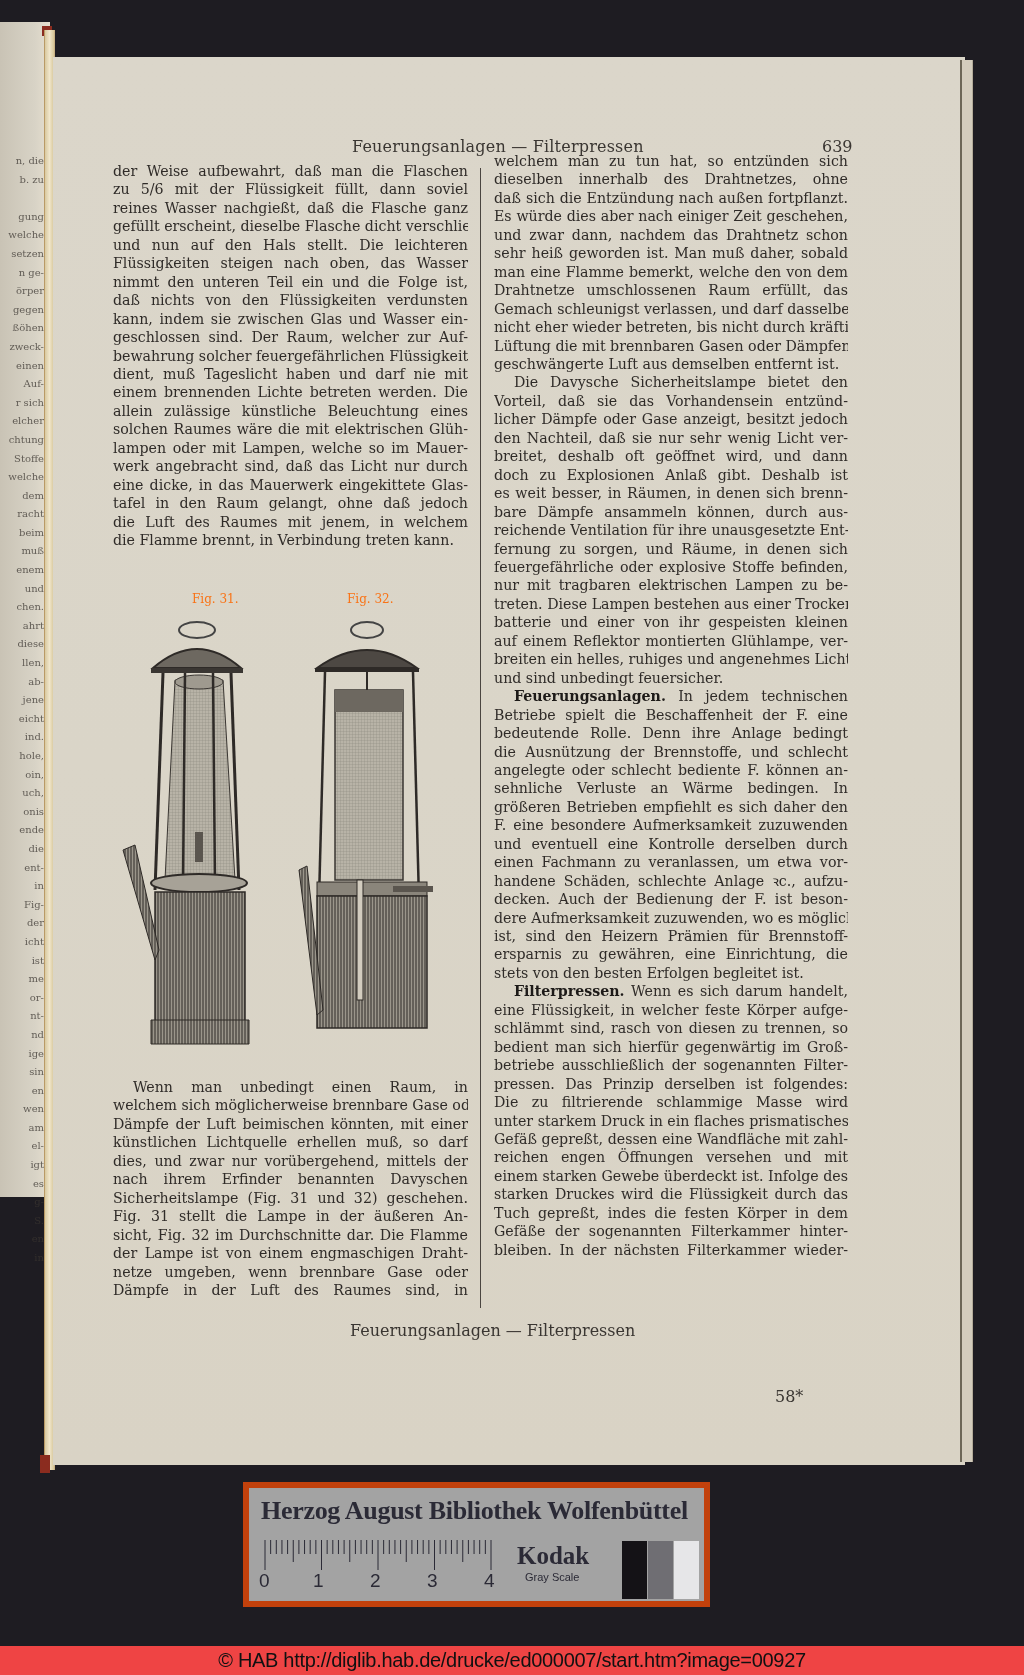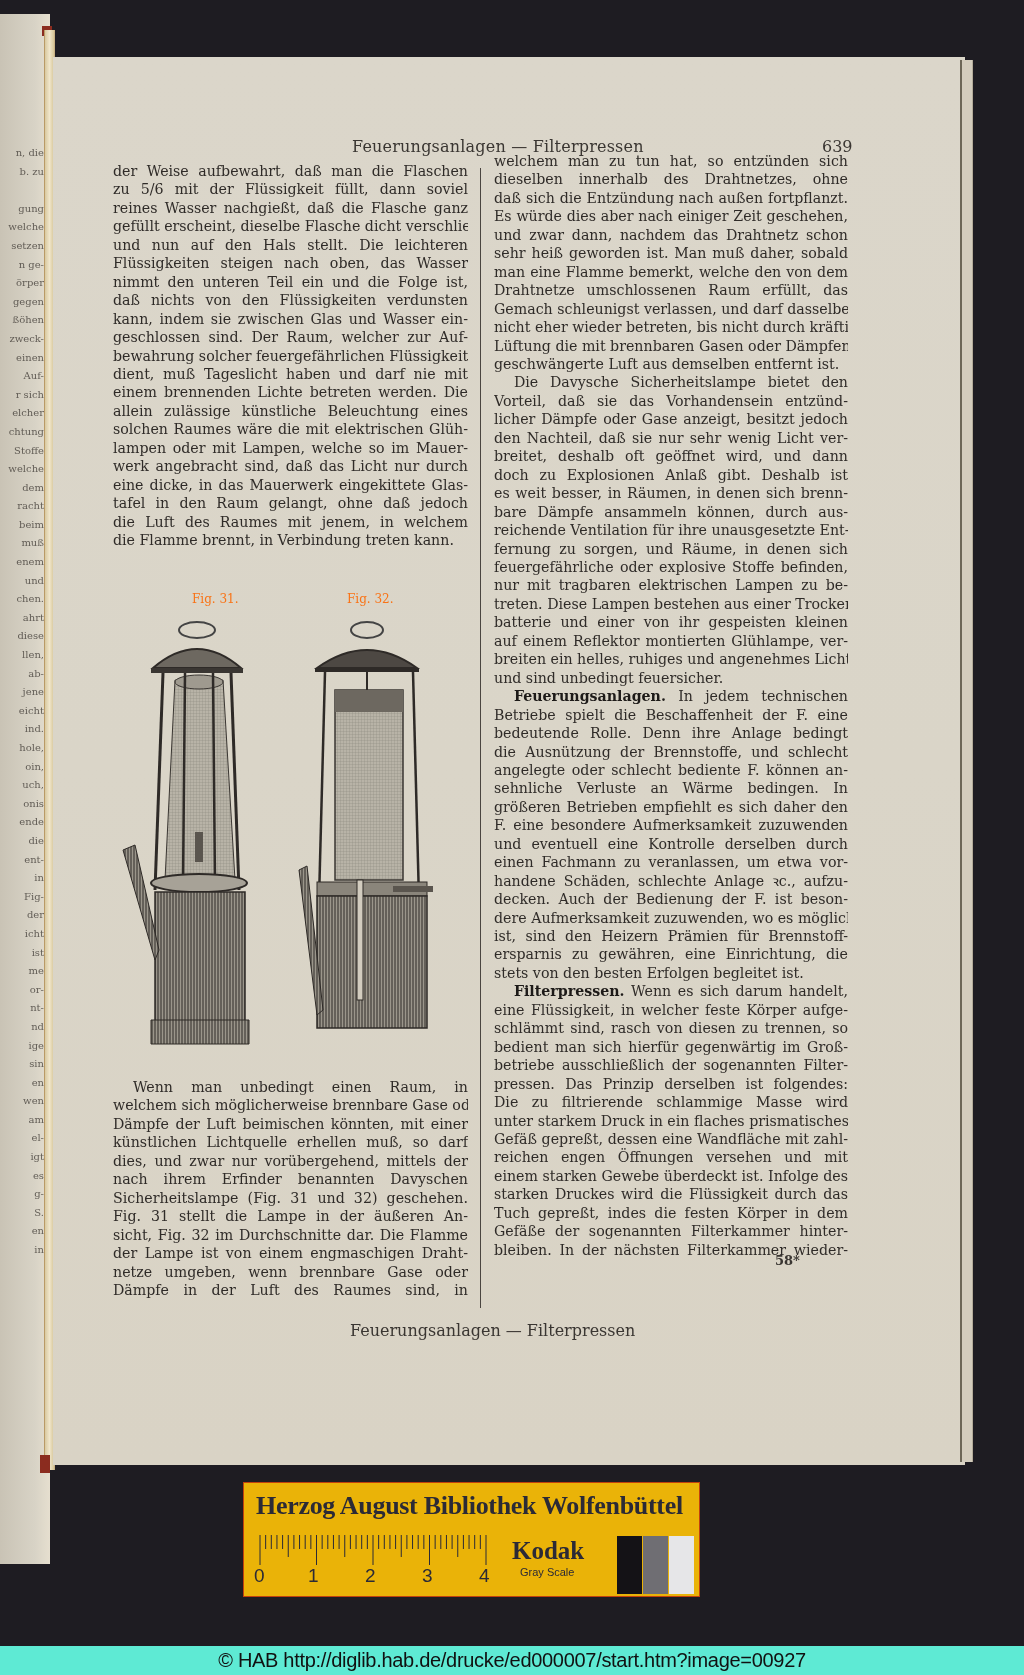--- a/index.html
+++ b/index.html
@@ -3,21 +3,21 @@
 <meta charset="utf-8">
 <style>
   html, body { margin:0; padding:0; }
   body {
     width:1024px; height:1675px; position:relative; overflow:hidden;
     background:#1e1c22;
     font-family:"DejaVu Serif", serif;
   }
   
   .left-page {
-    position:absolute; left:0; top:14px; width:50px; height:1550px;
+    position:absolute; left:0; top:22px; width:50px; height:1175px;
     background:linear-gradient(90deg,#c9c3b5 0%,#d8d3c6 70%,#e6dfcf 100%);
     border-radius:0 0 0 0;
   }
   .left-page .sliver-text {
     position:absolute; left:2px; top:130px; width:42px;
     font-size:10px; line-height:18.6px; color:#3a3530; text-align:right;
     opacity:.75; white-space:pre; overflow:hidden; height:1200px;
   }
   .gutter {
     position:absolute; left:44px; top:30px; width:9px; height:1440px;
@@ -49,42 +49,42 @@
   }
   .col-left { left:113px; top:162px; width:355px; }
   .col-left-bottom { left:113px; top:1078px; width:355px; }
   .col-right { left:494px; top:152px; width:354px; }
   .column .line { display:block; text-align:justify; text-align-last:justify; white-space:nowrap; overflow:hidden; }
   .column .line.last { text-align-last:left; }
   .bold-head { font-weight:bold; color:#1d1a18; }
   .col-divider {
     position:absolute; left:480px; top:168px; width:1px; height:1140px; background:#4a4540;
   }
-  .sig-mark { position:absolute; left:775px; top:1253px; font-size:13px; color:#3a3632; font-weight:bold; }
+  .sig-mark { position:absolute; left:775px; top:1387px; font-size:16px; color:#3a3632; font-weight:normal; }
   .foot-head { position:absolute; left:350px; top:1321px; font-size:16px; color:#3a3632; }
   
   .fig-label { position:absolute; font-size:12px; color:#f97316; }
   .lamp { position:absolute; }
   
   .card {
     position:absolute; left:243px; top:1482px; width:455px; height:113px;
-    background:#eab308; border:1px solid #c2410c;
+    background:#a3a3a3; border:6px solid #c2410c;
   }
   .card-title {
     position:absolute; left:12px; top:8px; font-family:"Liberation Serif", serif;
     font-weight:bold; font-size:26px; color:#2b2a36; letter-spacing:-.3px; white-space:nowrap;
   }
   .ruler { position:absolute; left:14px; top:52px; width:230px; height:30px; }
   .ruler-nums { position:absolute; left:10px; top:82px; width:240px; height:22px; }
   .ruler-nums span { position:absolute; font-family:"Liberation Sans", sans-serif; font-size:19px; color:#2b2a36; }
   .kodak { position:absolute; left:268px; top:54px; font-family:Liberation Serif, serif; font-weight:bold; font-size:25px; color:#2b2a36; }
   .kodak-sub { position:absolute; left:276px; top:83px; font-family:"Liberation Sans", sans-serif; font-size:11px; color:#2b2a36; }
   .swatch { position:absolute; top:53px; height:58px; width:25px; }
   .footer-bar {
-    position:absolute; left:0; top:1646px; width:1024px; height:29px; background:#5eead4;
+    position:absolute; left:0; top:1646px; width:1024px; height:29px; background:#ef4444;
     text-align:center;
   }
   .footer-bar span {
     font-family:"Liberation Sans", sans-serif; font-size:20px; color:#111; line-height:29px;
     letter-spacing:-.3px;
   }
 </style>
 </head>
 <body>
 

